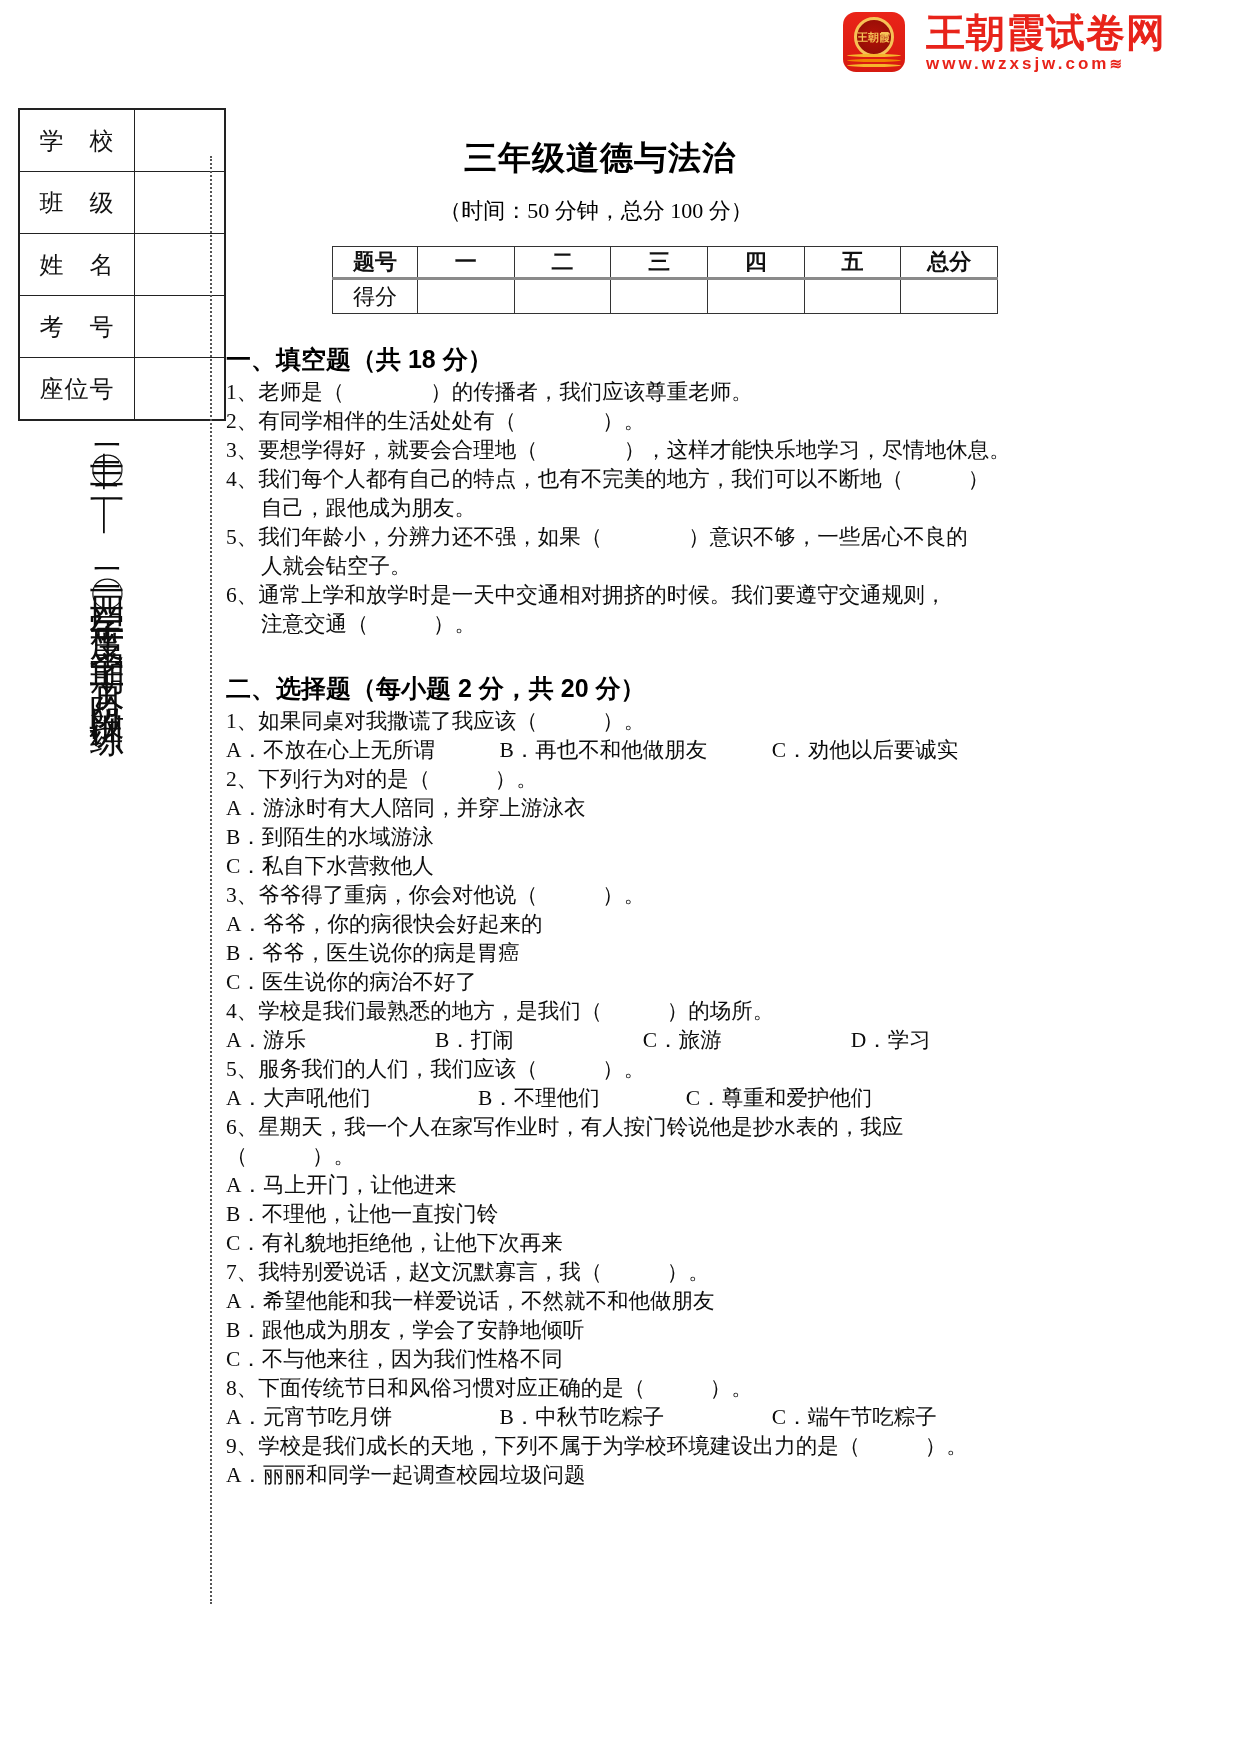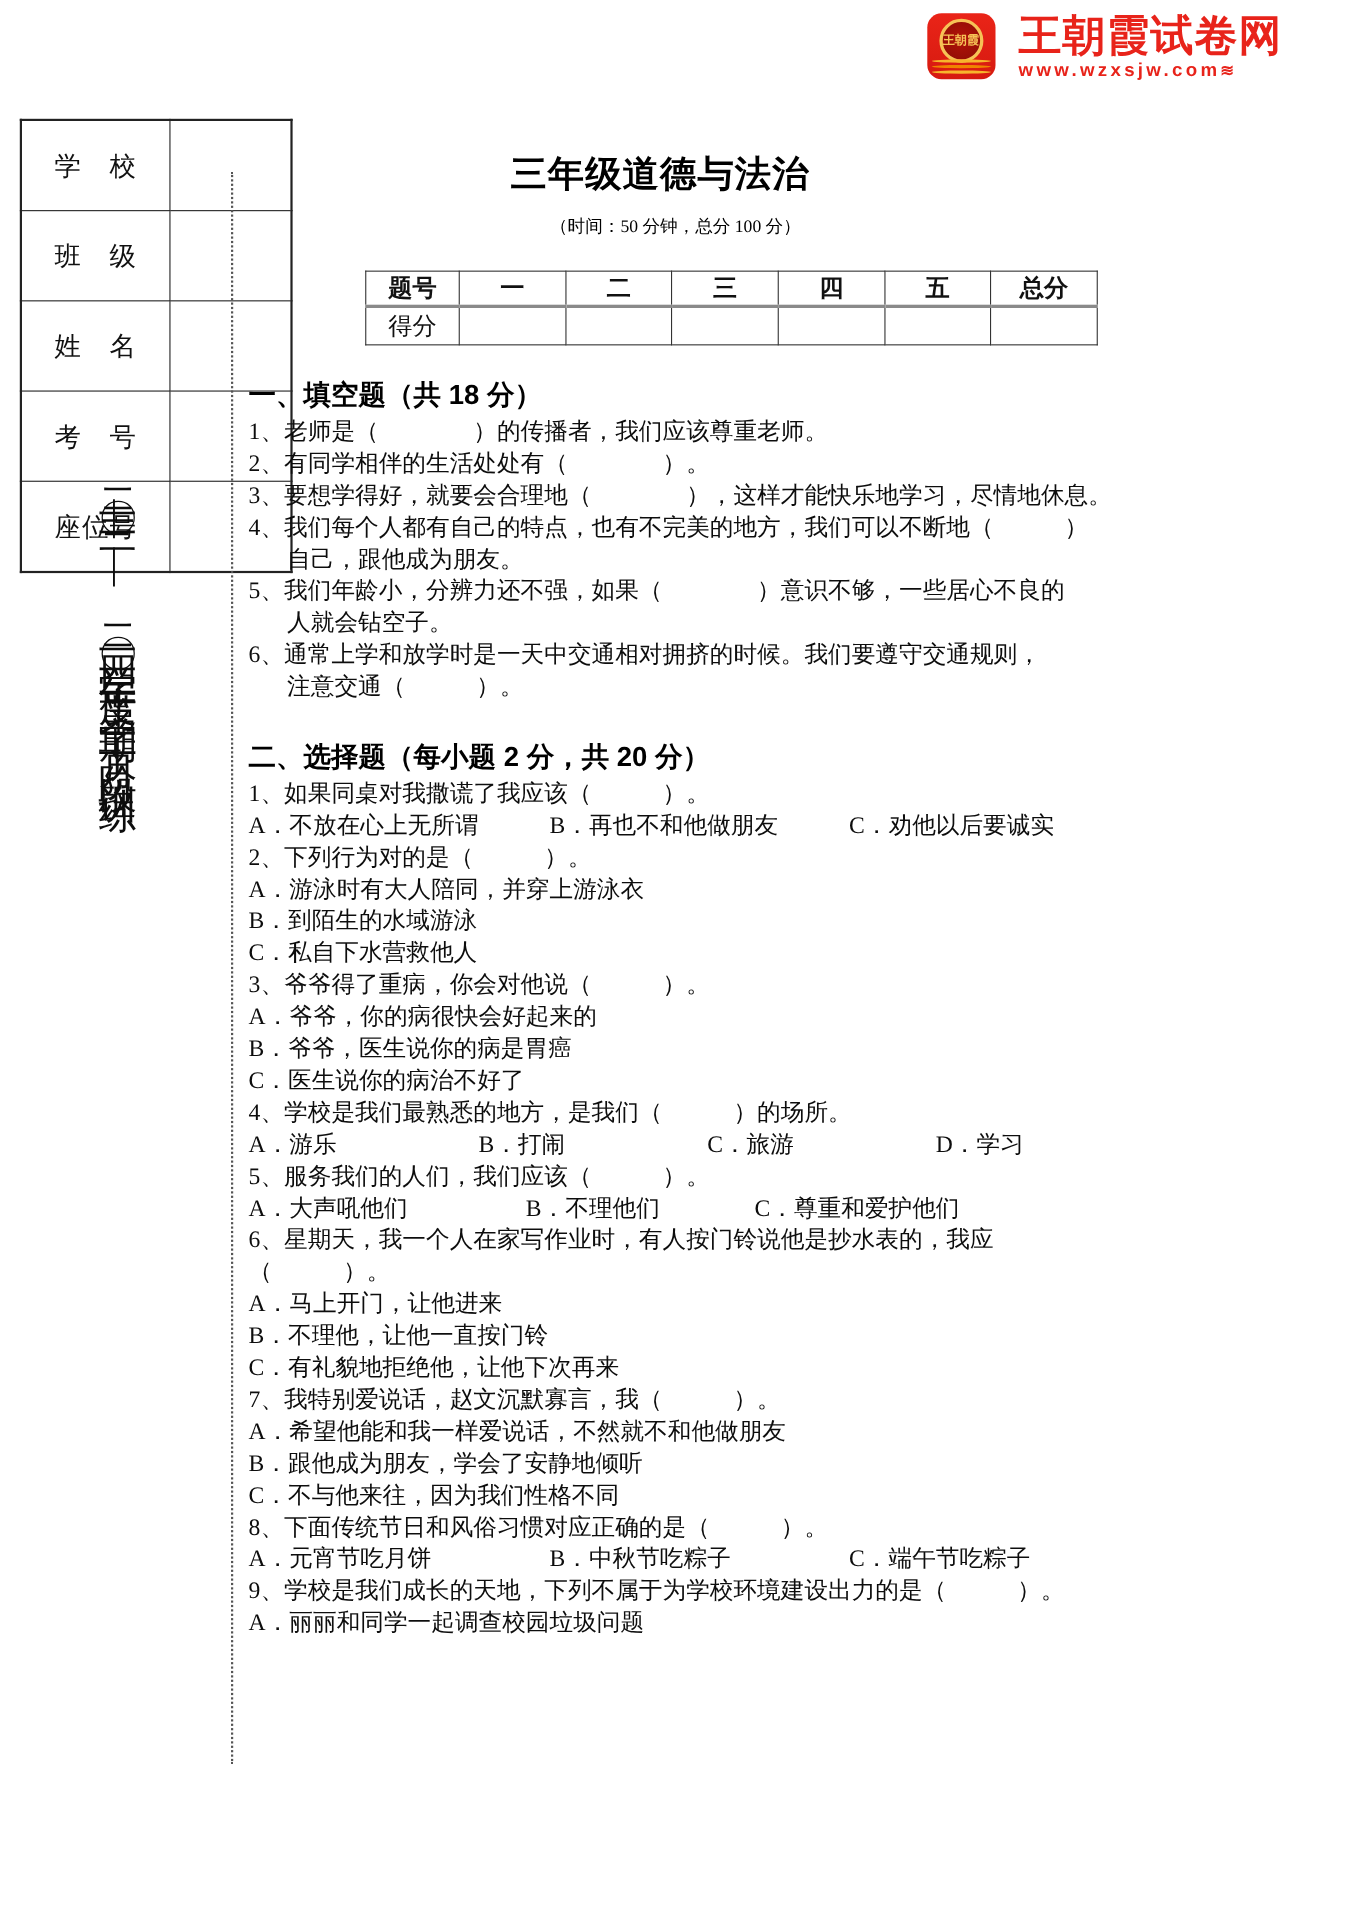--- a/index.html
+++ b/index.html
@@ -22,35 +22,35 @@
   .logo-waves i:nth-child(2){background:#f08300;}
   .logo-waves i:nth-child(3){background:#f7b52c;}
   .logo-text{margin-left:21px;}
   .site-name{font-family:"Liberation Sans",sans-serif;font-weight:bold;
     font-size:39px;line-height:42px;color:#e8231a;letter-spacing:1px;white-space:nowrap;}
   .site-url{font-family:"Liberation Sans",sans-serif;font-weight:bold;
     font-size:17px;line-height:19px;color:#e8231a;letter-spacing:3px;white-space:nowrap;}
   .url-wave{letter-spacing:0;font-size:15px;}
   
   .info-table{position:absolute;left:18px;top:108px;border:2px solid #222;border-collapse:collapse;}
-  .info-table td{border:1.5px solid #222;height:45px;padding:18px;}
+  .info-table td{border:1.5px solid #222;height:45px;padding:8px;}
   .info-table .lbl{width:98px;text-align:center;font-size:24px;letter-spacing:1px;}
   .info-table .val{width:73px;}
   
   .dotted-line{position:absolute;left:210px;top:156px;height:1448px;width:0;
     border-left:2px dotted #555;}
   
   .side-title{position:absolute;left:82px;top:418px;writing-mode:vertical-rl;
     font-size:35px;letter-spacing:9px;color:#0d0d0d;white-space:nowrap;}
   
   .main-title{position:absolute;left:600px;top:136px;transform:translateX(-50%);
     font-family:"Liberation Sans",sans-serif;font-weight:bold;font-size:33px;
     color:#000;white-space:nowrap;letter-spacing:1px;}
-  .subtitle{position:absolute;left:614px;top:196px;transform:translateX(-50%);
-    font-size:16px;color:#000;white-space:nowrap;text-align:right;}
+  .subtitle{position:absolute;left:596px;top:196px;transform:translateX(-50%);
+    font-size:22px;color:#000;white-space:nowrap;text-align:right;}
   
   .score-table{position:absolute;left:332px;top:246px;width:666px;
     border-collapse:collapse;table-layout:fixed;}
   .score-table td{border:1.6px solid #333;text-align:center;font-size:22px;padding:0;}
   .score-table tr:first-child td{height:30px;border-bottom:3px solid #8a8a8a;font-weight:bold;}
   .score-table tr:last-child td{height:33px;}
   .score-table td:first-child{width:84px;}
   
   .content{position:absolute;left:226px;top:310px;width:824px;}
   .sec-heading{font-family:"Liberation Sans",sans-serif;font-weight:bold;

